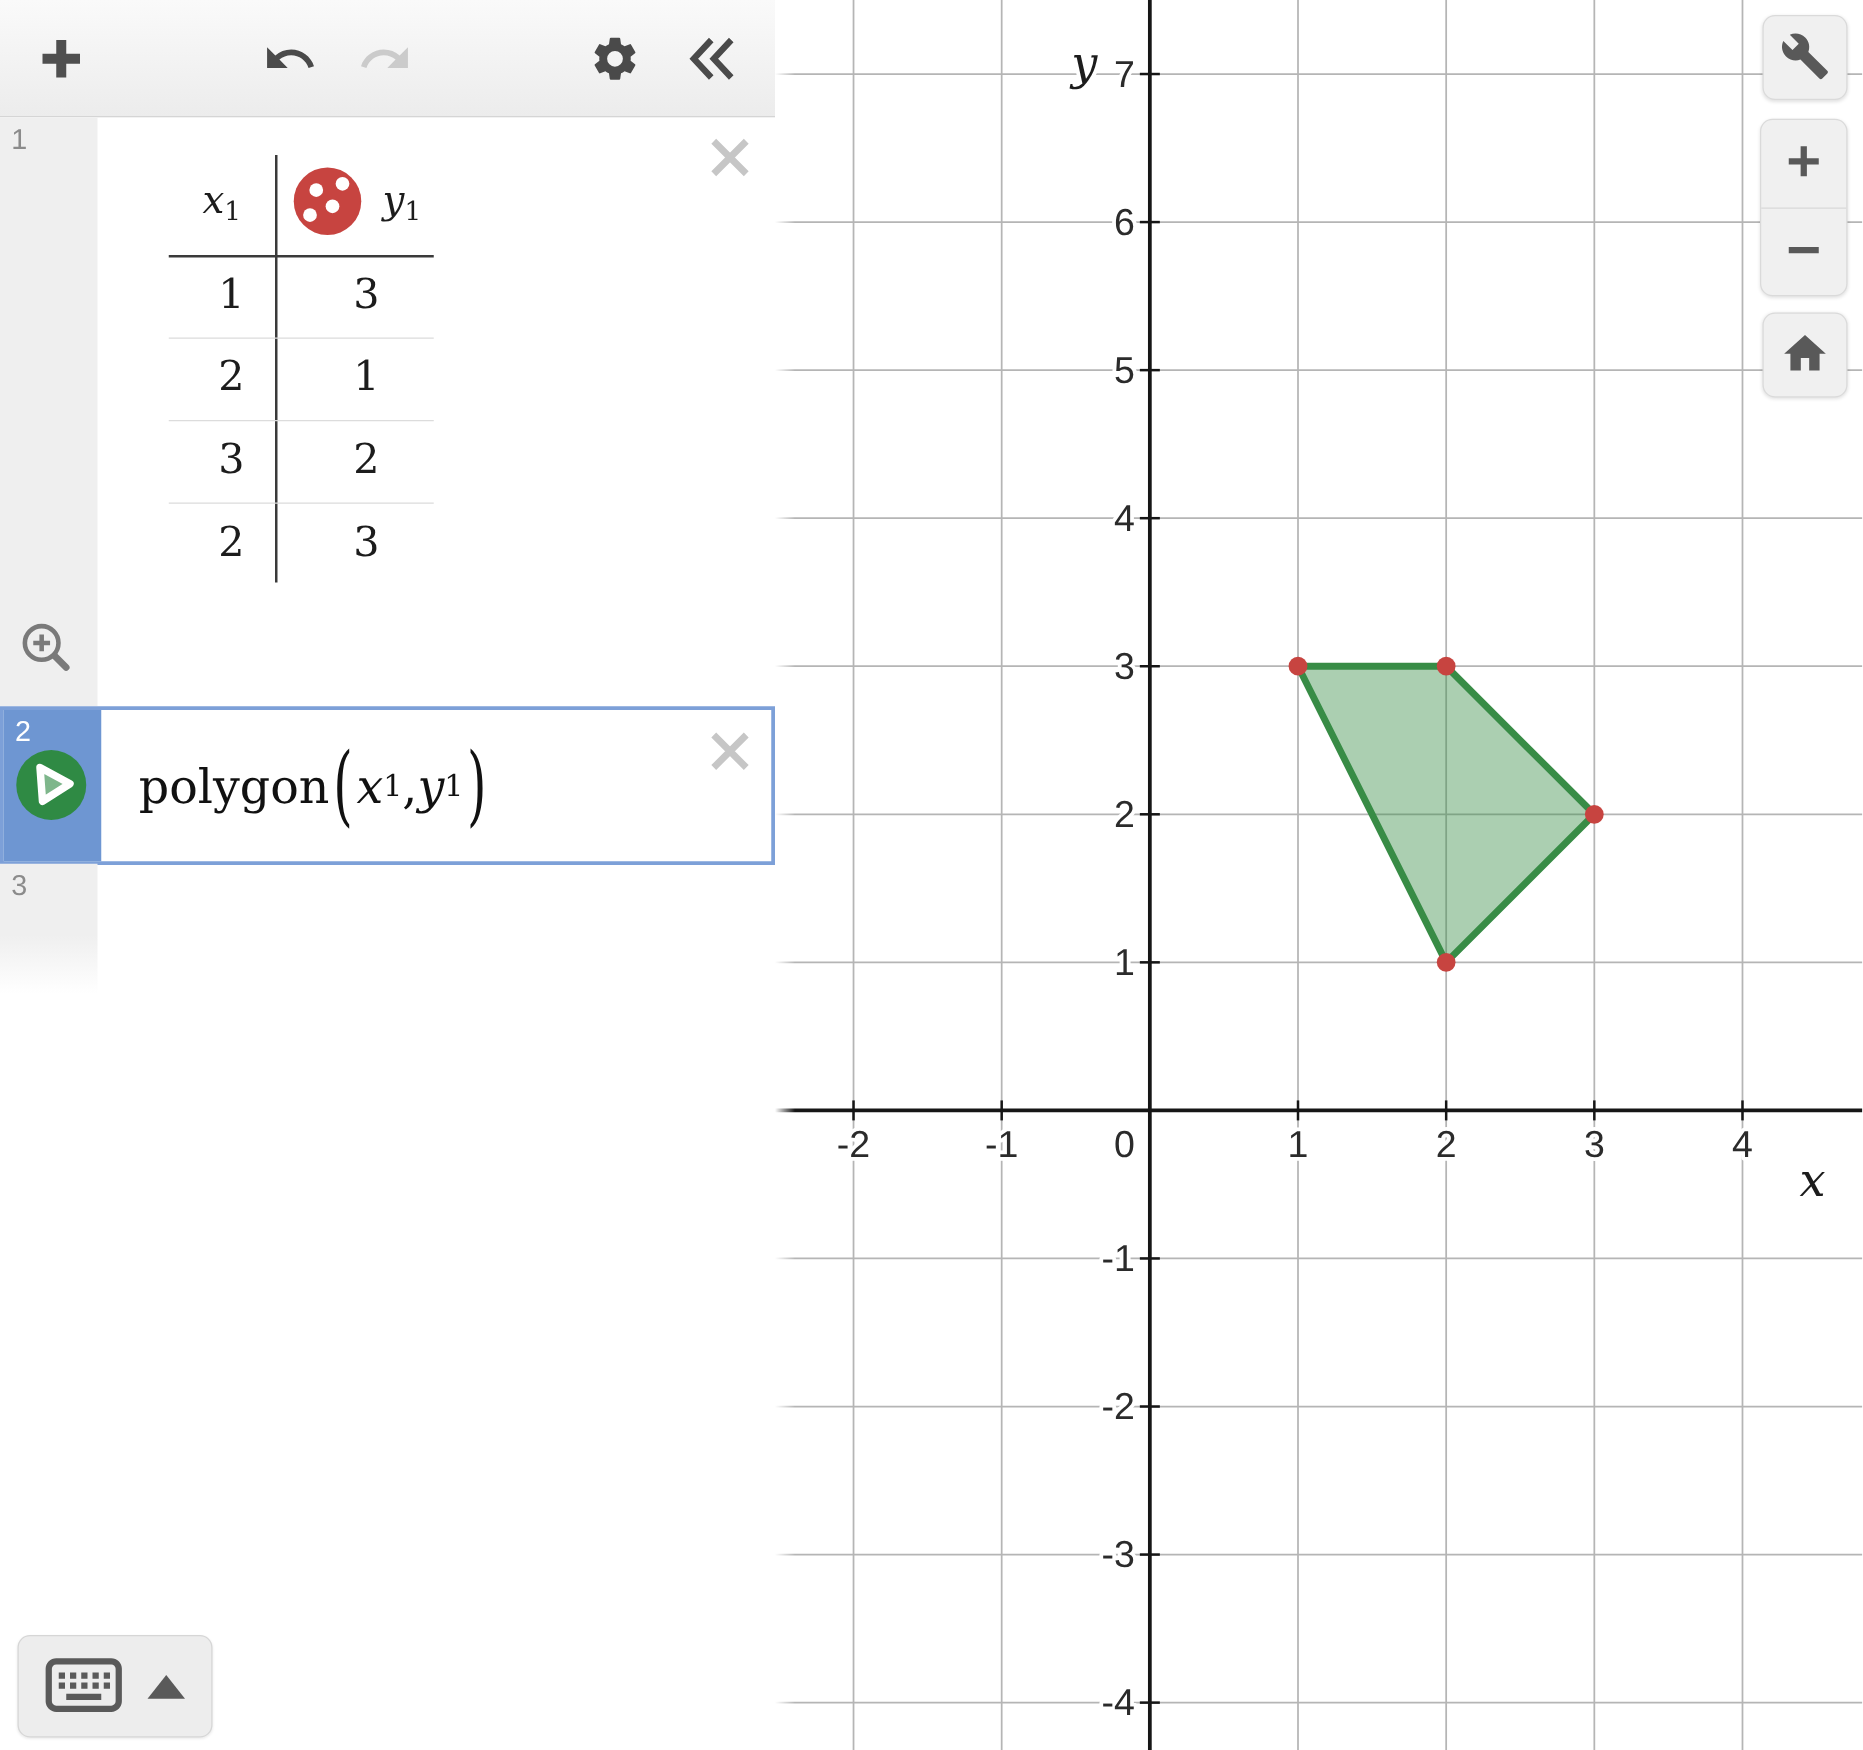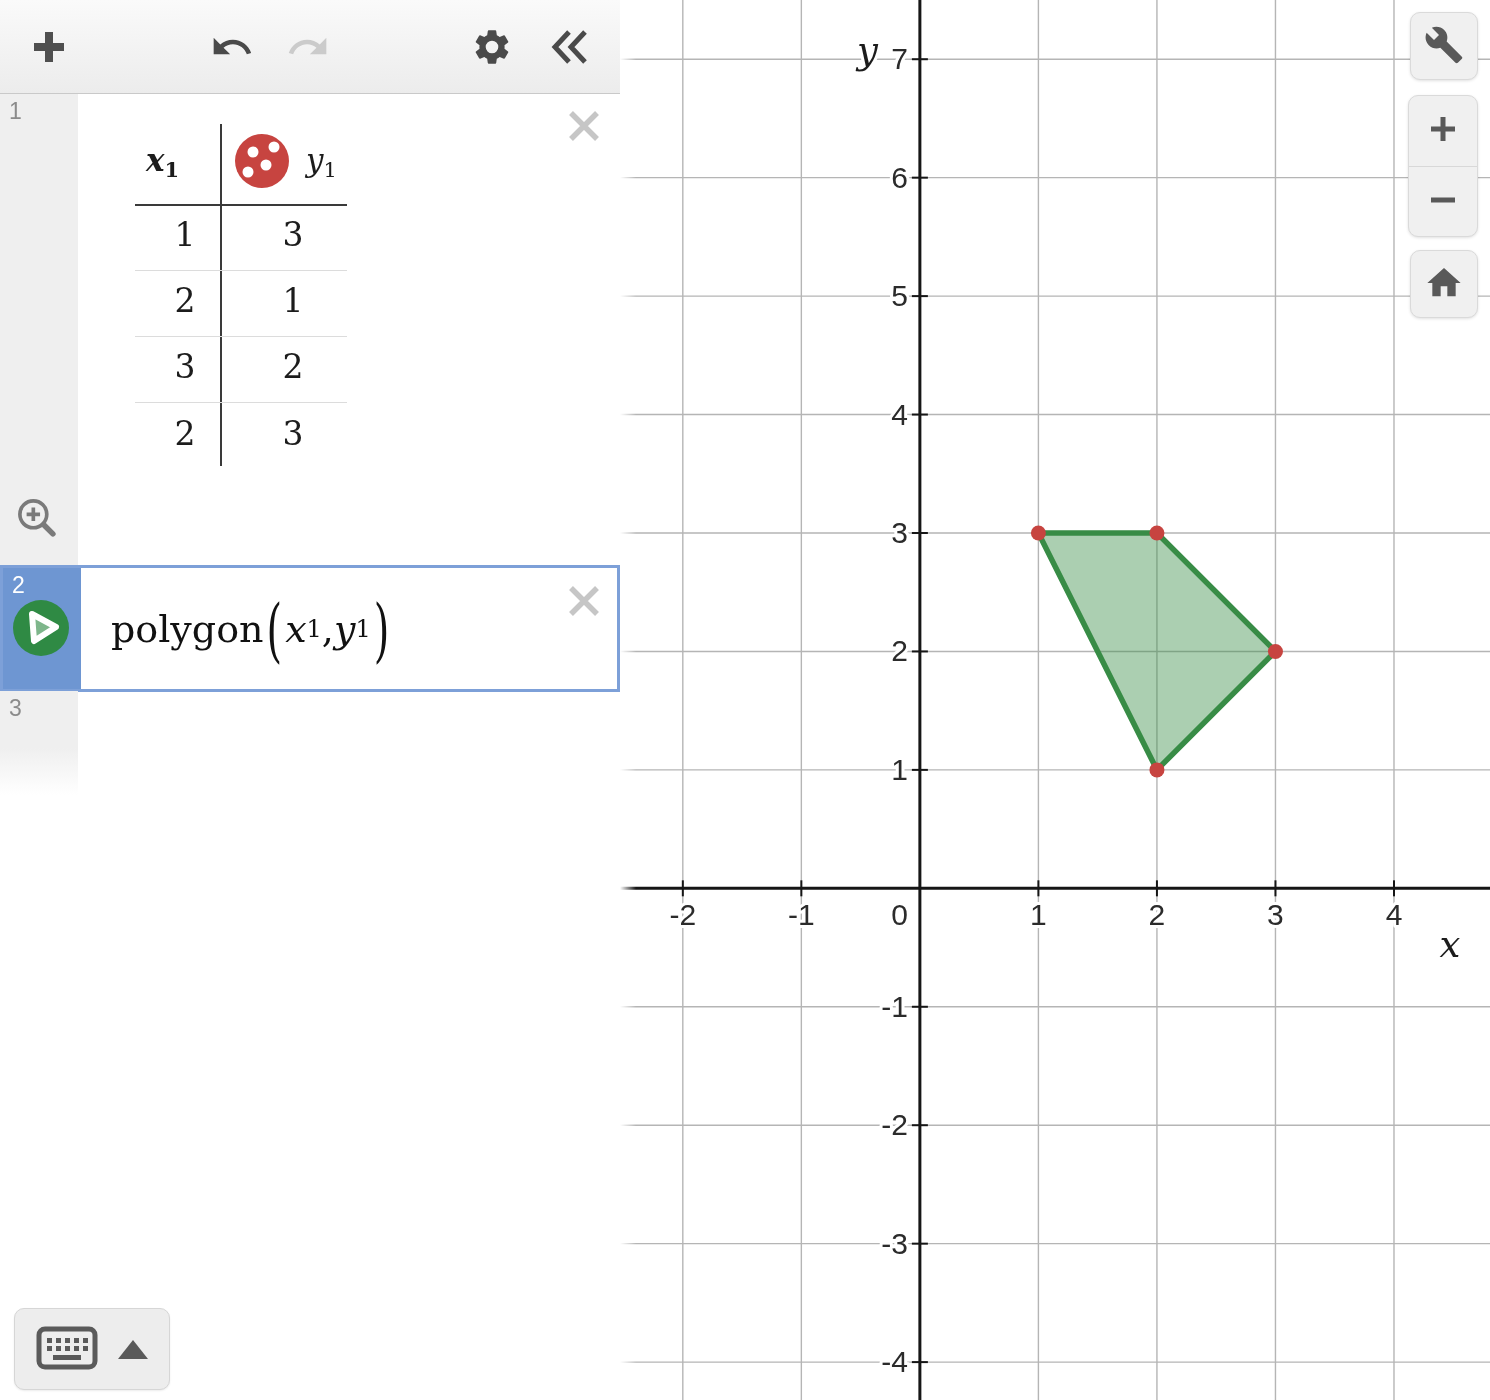--- a/index.html
+++ b/index.html
@@ -133,21 +133,21 @@
               <circle cx="15" cy="15" r="11" fill="none" stroke="#7a7a7a" stroke-width="3"></circle>
               <path d="M15 9.5v11M9.5 15h11" stroke="#7a7a7a" stroke-width="3"></path>
               <path d="M23.5 23.5 31 31" stroke="#7a7a7a" stroke-width="4.5" stroke-linecap="round"></path>
             </svg>
           </span>
         </button>
       </div>
 
       <div class="tablewrap">
 
-        <span class="thead-x" style="left:68px;top:48px;font-weight:bold;"><span>x</span><sub>1</sub></span>
+        <span class="thead-x" style="left:84px;top:48px;"><span>x</span><sub>1</sub></span>
         <button class="tbl-style-btn" style="left:155px;top:38px;">
           <span>
             <svg width="58" height="58" viewBox="0 0 58 58">
               <circle cx="29" cy="29" r="27" fill="#c74440"></circle>
               <circle cx="20" cy="20" r="5.5" fill="#fff"></circle>
               <circle cx="41" cy="15" r="5.5" fill="#fff"></circle>
               <circle cx="33" cy="33" r="5.5" fill="#fff"></circle>
               <circle cx="15" cy="40" r="5.5" fill="#fff"></circle>
             </svg>
           </span>

